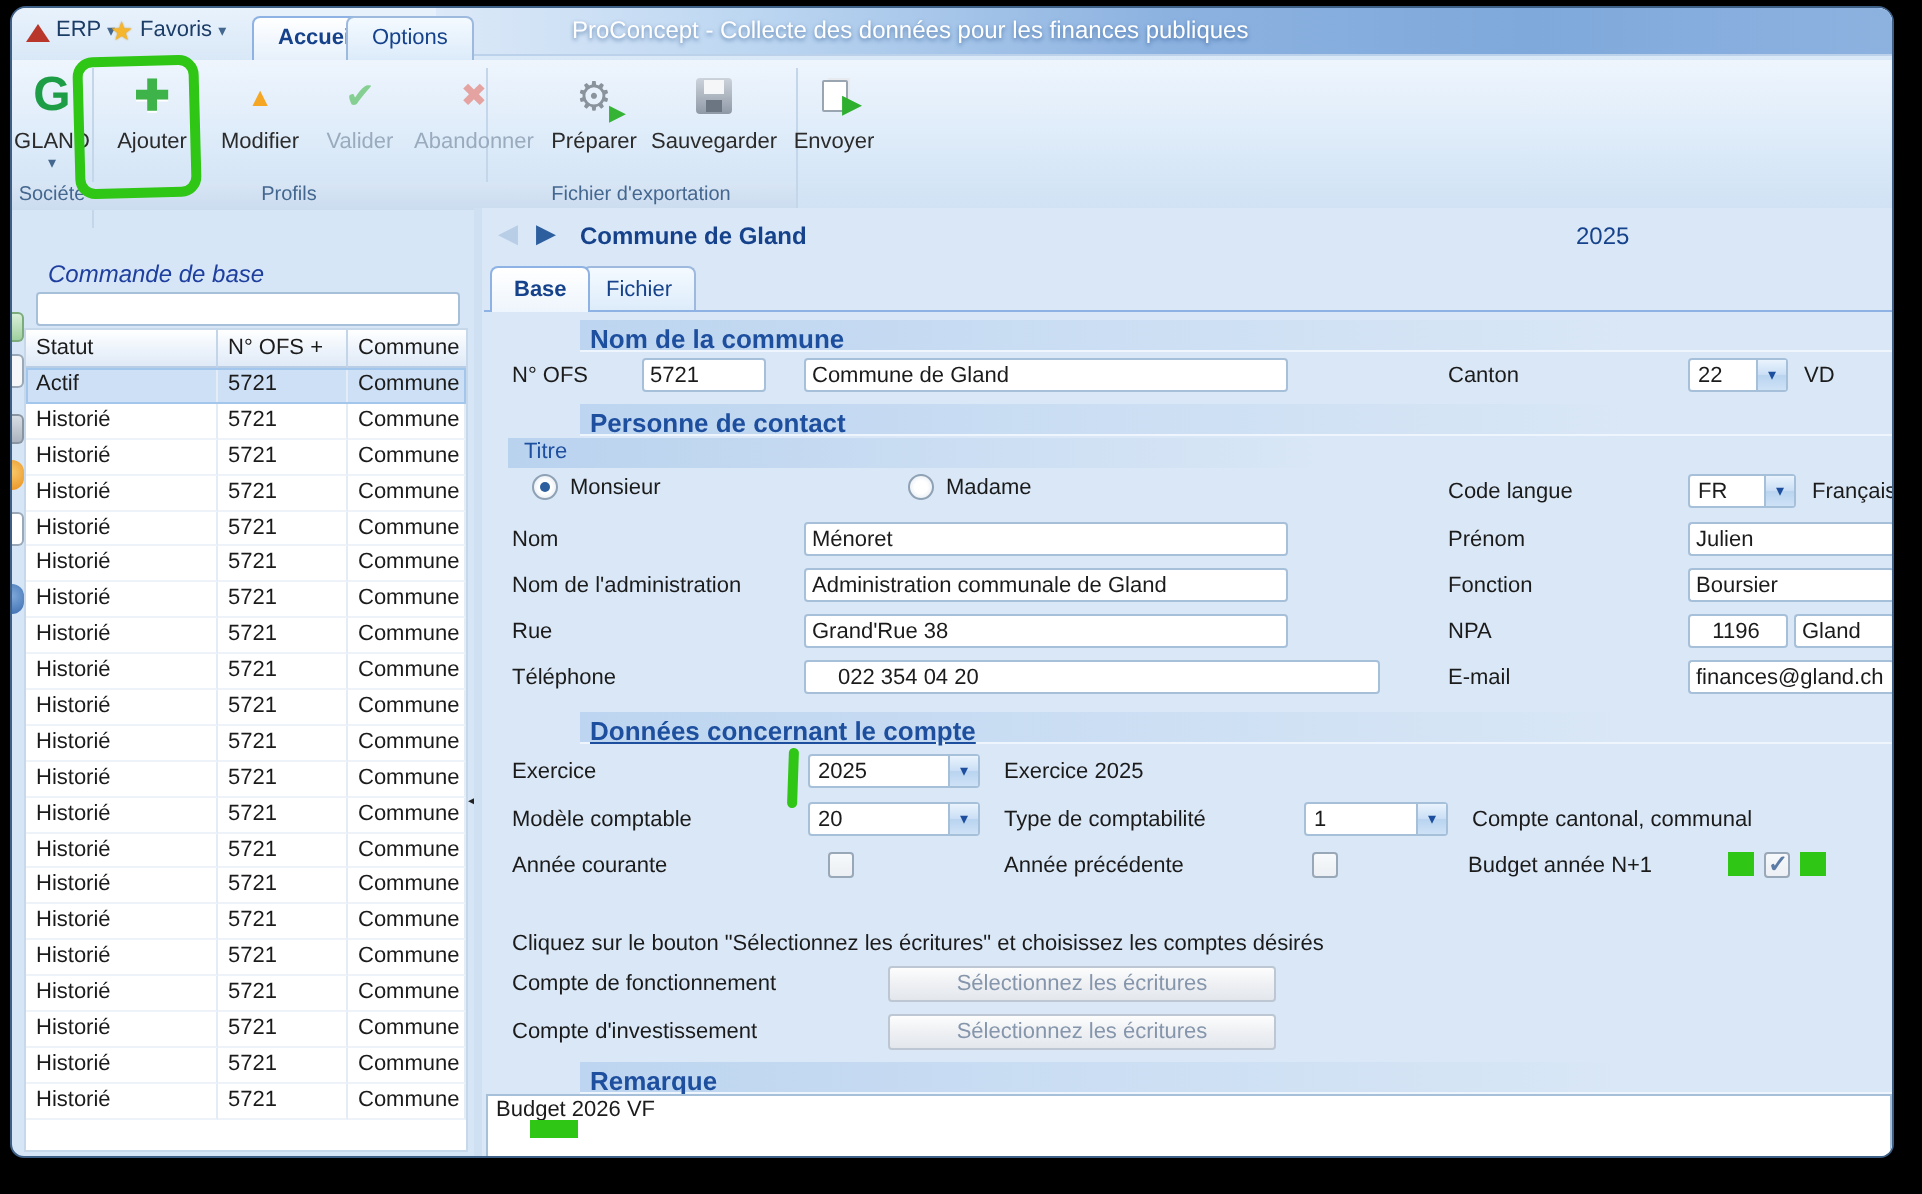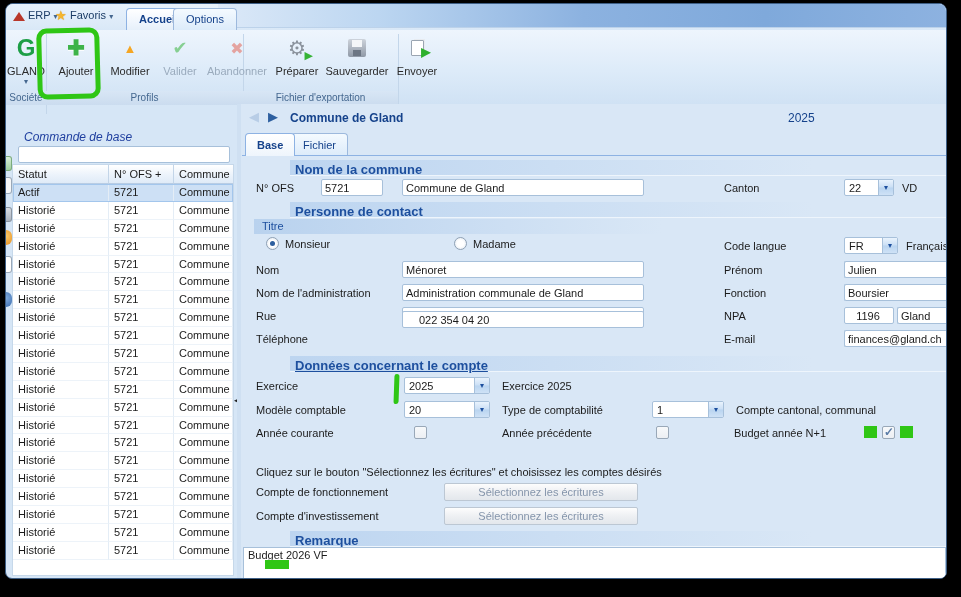--- a/index.html
+++ b/index.html
@@ -118,20 +118,21 @@
   .ann-sq { width:13px; height:12px; background:#2fc615; }
   .ann-underline { left:259px; top:556px; width:24px; height:9px; background:#2fc615; }
 </style>
 </head>
 <body>
 
 <div id="window">
 
   <div class="menubar"></div>
   <div class="titlebar"></div>
+  <div class="app-title">ProConcept - Collecte des données pour les finances publiques</div>
   <div class="erp-logo"></div>
   <div class="menu-item" style="left:22px;">
     <span>ERP</span>
     <span class="caret">▾</span>
   </div>
   <span class="star-icon">★</span>
   <div class="menu-item" style="left:64px;">
     <span>Favoris</span>
     <span class="caret">▾</span>
   </div>
@@ -370,21 +371,21 @@
   <div class="lbl" style="left:718px; top:283px;">Fonction</div>
   <div class="inp" style="left:838px; top:280px; width:103px; border-right:none;">Boursier</div>
 
   <div class="lbl" style="left:250px; top:306px;">Rue</div>
   <div class="inp" style="left:396px; top:303px; width:242px;">Grand'Rue 38</div>
   <div class="lbl" style="left:718px; top:306px;">NPA</div>
   <div class="inp num" style="left:838px; top:303px; width:50px;text-align:center;">1196</div>
   <div class="inp" style="left:891px; top:303px; width:50px; border-right:none;">Gland</div>
 
   <div class="lbl" style="left:250px; top:329px;">Téléphone</div>
-  <div class="inp" style="left:396px; top:307px; width:242px;padding-left:16px;">022 354 04 20</div>
+  <div class="inp" style="left:396px; top:326px; width:288px;padding-left:16px;">022 354 04 20</div>
   <div class="lbl" style="left:718px; top:329px;">E-mail</div>
   <div class="inp" style="left:838px; top:326px; width:103px; border-right:none;">finances@gland.ch</div>
 
   <div class="sec-h" style="left:240px; top:352px; width:697px;text-decoration:underline;">Données concernant le compte</div>
   <div class="lbl" style="left:250px; top:376px;">Exercice</div>
   <div class="dd" style="left:398px; top:373px; width:86px;">
     <span class="dd-v">2025</span>
     <span class="dd-a">▾</span>
   </div>
   <div class="lbl" style="left:496px; top:376px;">Exercice 2025</div>

